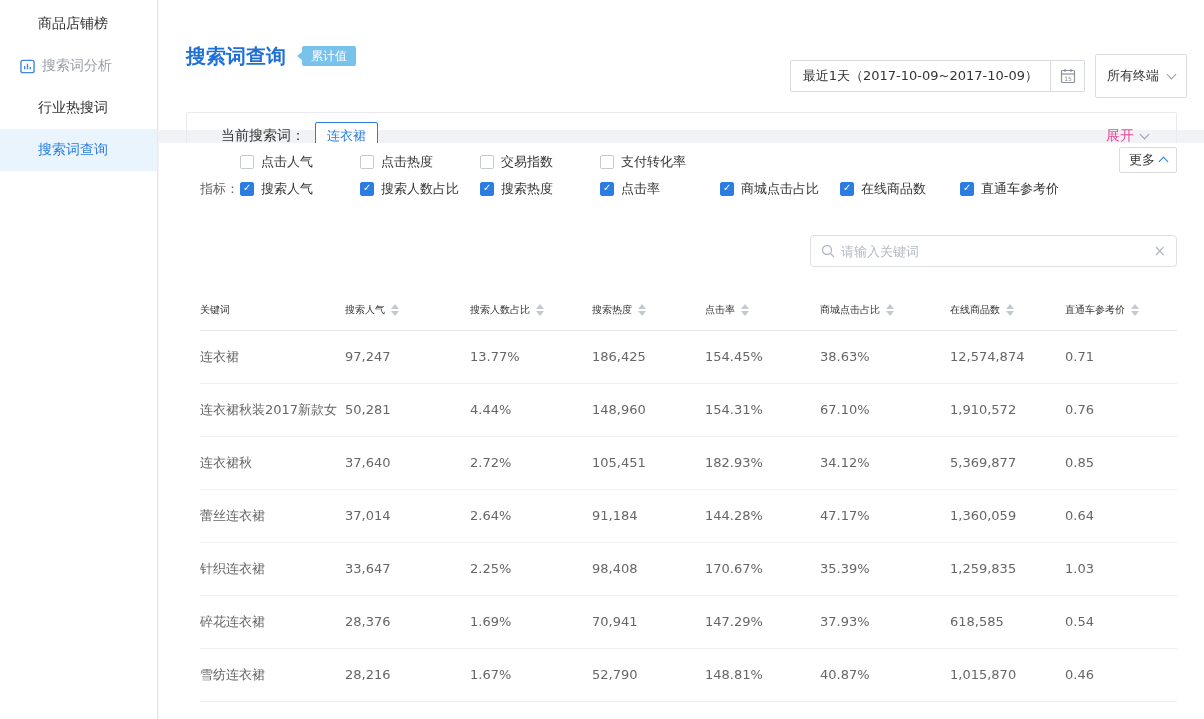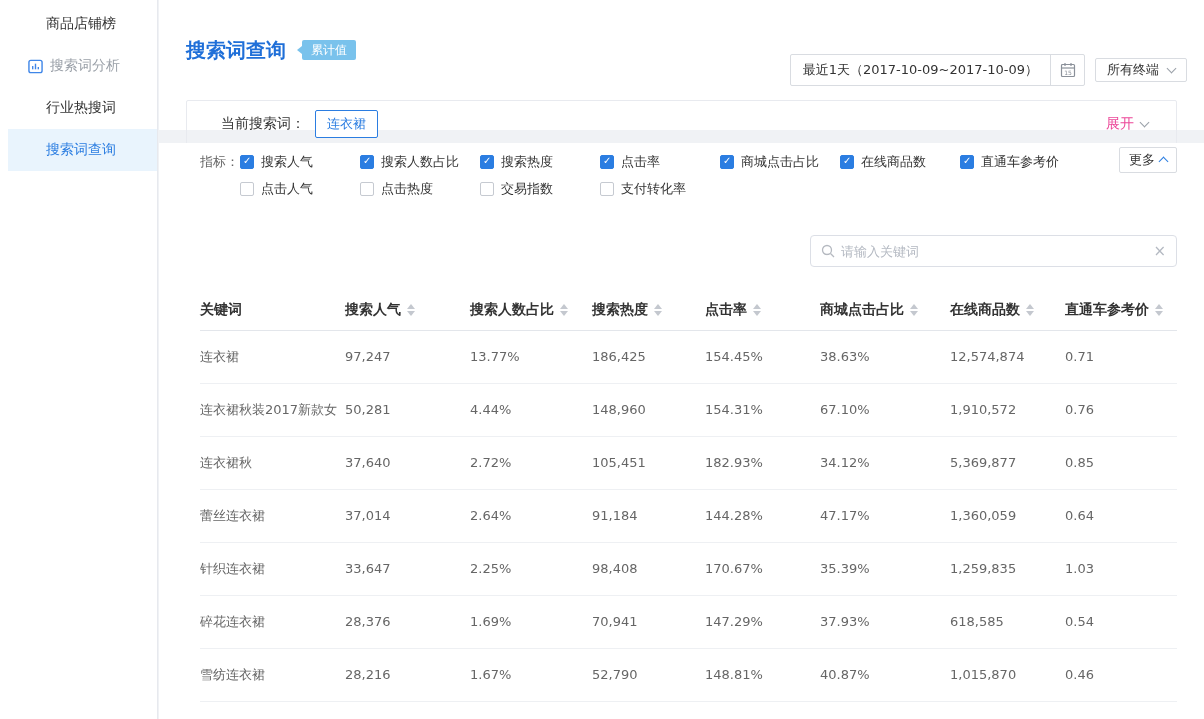--- a/index.html
+++ b/index.html
@@ -6,35 +6,35 @@
   html,body { width:1204px; height:719px; }
   body {
     font-family:"DejaVu Sans","Liberation Sans",sans-serif;
     background:#f0f2f5;
     position:relative;
     overflow:hidden;
     color:#333;
   }
   
   .sidebar { position:absolute; left:0; top:0; bottom:0; width:158px; background:#fff; border-right:1px solid #e7e9ee; padding-top:3px; z-index:2; }
-  .sb-item { height:42px; display:flex; align-items:center; padding-left:38px; font-size:14px; color:#333; cursor:pointer;margin-left:8px; }
+  .sb-item { height:42px; display:flex; align-items:center; padding-left:38px; font-size:14px; color:#333; cursor:pointer; }
   .sb-item.with-icon { padding-left:20px; gap:7px; color:#9aa0a8; }
   .sb-item.active { background:#e9f4fd; color:#2b7de1; }
   
   .header-card { position:absolute; left:159px; top:0; right:0; height:130px; background:#fff; }
   .header-top { display:flex; justify-content:space-between; align-items:center; padding:14px 17px 0 27px; }
   .title-wrap { display:flex; align-items:center; }
   .page-title { font-size:20px; font-weight:700; color:#1f6fd8; }
   .badge { position:relative; background:#79c2ec; color:#fff; font-size:12px; padding:4px 9px; border-radius:2px; margin-left:16px; line-height:1; }
   .badge::before { content:""; position:absolute; left:-5px; top:50%; margin-top:-4px; border-top:4px solid transparent; border-bottom:4px solid transparent; border-right:5px solid #79c2ec; }
   .header-controls { display:flex; gap:10px; align-items:center;margin-top:40px; }
   .date-group { display:flex; align-items:stretch; border:1px solid #d9dce1; border-radius:2px; height:32px; background:#fff; }
   .date-text { padding:0 12px; font-size:13px; color:#333; display:flex; align-items:center; white-space:nowrap; }
   .date-icon-box { width:34px; border-left:1px solid #d9dce1; display:flex; align-items:center; justify-content:center; cursor:pointer; }
-  .terminal-select { border:1px solid #d9dce1; border-radius:2px; height:24px; padding:0 11px; display:flex; align-items:center; gap:9px; font-size:13px; color:#333; cursor:pointer; background:#fff; }
+  .terminal-select { border:1px solid #d9dce1; border-radius:2px; height:44px; padding:0 11px; display:flex; align-items:center; gap:9px; font-size:13px; color:#333; cursor:pointer; background:#fff; }
   .filter-card { margin:14px 27px 0; height:48px; border:1px solid #e8eaef; border-radius:2px; display:flex; align-items:center; padding:0 28px 0 34px; }
   .filter-label { font-size:14px; color:#333; }
   .keyword-chip { margin-left:10px; border:1px solid #2b7de1; color:#2b7de1; border-radius:2px; padding:4px 11px; font-size:13px; cursor:pointer; background:#fff; }
   .spacer { flex:1; }
   .expand { display:flex; align-items:center; gap:7px; font-size:14px; color:#ec4899; cursor:pointer; }
   
   .content-card { position:absolute; left:159px; top:143px; right:0; bottom:0; background:#fff; padding:5px 27px 0 41px; }
   .metrics { position:relative; }
   .m-row { display:flex; align-items:center; height:27px; }
   .m-row.indent { padding-left:40px; }
@@ -45,21 +45,21 @@
   .cb.checked::after { content:"✓"; position:absolute; left:2px; top:-1px; font-size:10px; color:#fff; font-weight:700; }
   .more-btn { position:absolute; right:0; top:-1px; width:58px; height:26px; border:1px solid #d9dce1; border-radius:2px; display:flex; align-items:center; justify-content:center; gap:5px; font-size:13px; color:#333; cursor:pointer; background:#fff; }
   .search-row { display:flex; justify-content:flex-end; margin-top:33px; }
   .search-box { position:relative; width:367px; height:32px; border:1px solid #dcdfe6; border-radius:4px; background:#fff; }
   .search-box input { width:100%; height:100%; border:none; outline:none; padding:0 28px 0 30px; font-size:13px; color:#333; background:transparent; font-family:inherit; }
   .search-box input::placeholder { color:#b4b9c2; }
   .s-icon { position:absolute; left:10px; top:8px; line-height:0; }
   .s-clear { position:absolute; right:10px; top:6px; font-size:15px; color:#b4b9c2; cursor:pointer; }
   
   .data-table { margin-top:23px; border-collapse:collapse; table-layout:fixed; width:977px; }
-  .data-table th { height:40px; font-size:14px; font-weight:700; color:#333; text-align:center; border-bottom:1px solid #e3e6eb; padding:0; }
+  .data-table th { height:40px; font-size:10px; font-weight:400; color:#333; text-align:center; border-bottom:1px solid #e3e6eb; padding:0; }
   .th-inner { display:flex; align-items:center; }
   .data-table td { height:53px; font-size:13px; color:#666; border-bottom:1px solid #eef0f3; padding:0; }
   .kw-link { color:#2e7cdf; cursor:pointer;margin-left:28px; }
   .kw-plain { color:#333; }
   .sort { display:inline-flex; flex-direction:column; gap:2px; margin-left:6px; }
   .tri-up { width:0; height:0; border-left:4px solid transparent; border-right:4px solid transparent; border-bottom:5px solid #c4c8cf; }
   .tri-down { width:0; height:0; border-left:4px solid transparent; border-right:4px solid transparent; border-top:5px solid #c4c8cf; }
   .chev { display:inline-block; width:7px; height:7px; border-right:1.4px solid #9aa0a8; border-bottom:1.4px solid #9aa0a8; }
   .chev.down { transform:rotate(45deg); margin-top:-3px; }
   .chev.up { transform:rotate(-135deg); border-color:#2b7de1; margin-top:3px; }
@@ -122,20 +122,38 @@
     <span class="expand">
       <span>展开</span>
       <i class="chev down"></i>
     </span>
   </div>
 </div>
 
 <div class="content-card">
 
   <div class="metrics">
+    <div class="m-row indent">
+      <label class="m-item">
+          <span class="cb"></span>
+          <span>点击人气</span>
+        </label>
+      <label class="m-item">
+          <span class="cb"></span>
+          <span>点击热度</span>
+        </label>
+      <label class="m-item">
+          <span class="cb"></span>
+          <span>交易指数</span>
+        </label>
+      <label class="m-item">
+          <span class="cb"></span>
+          <span>支付转化率</span>
+        </label>
+    </div>
     <div class="m-row">
       <span class="m-label">指标：</span>
       <label class="m-item">
           <span class="cb checked"></span>
           <span>搜索人气</span>
         </label>
       <label class="m-item">
           <span class="cb checked"></span>
           <span>搜索人数占比</span>
         </label>
@@ -151,38 +169,20 @@
           <span class="cb checked"></span>
           <span>商城点击占比</span>
         </label>
       <label class="m-item">
           <span class="cb checked"></span>
           <span>在线商品数</span>
         </label>
       <label class="m-item">
           <span class="cb checked"></span>
           <span>直通车参考价</span>
-        </label>
-    </div>
-    <div class="m-row indent">
-      <label class="m-item">
-          <span class="cb"></span>
-          <span>点击人气</span>
-        </label>
-      <label class="m-item">
-          <span class="cb"></span>
-          <span>点击热度</span>
-        </label>
-      <label class="m-item">
-          <span class="cb"></span>
-          <span>交易指数</span>
-        </label>
-      <label class="m-item">
-          <span class="cb"></span>
-          <span>支付转化率</span>
         </label>
     </div>
     <div class="more-btn">
       <span>更多</span>
       <i class="chev up"></i>
     </div>
   </div>
 
   <div class="search-row">
     <div class="search-box">

